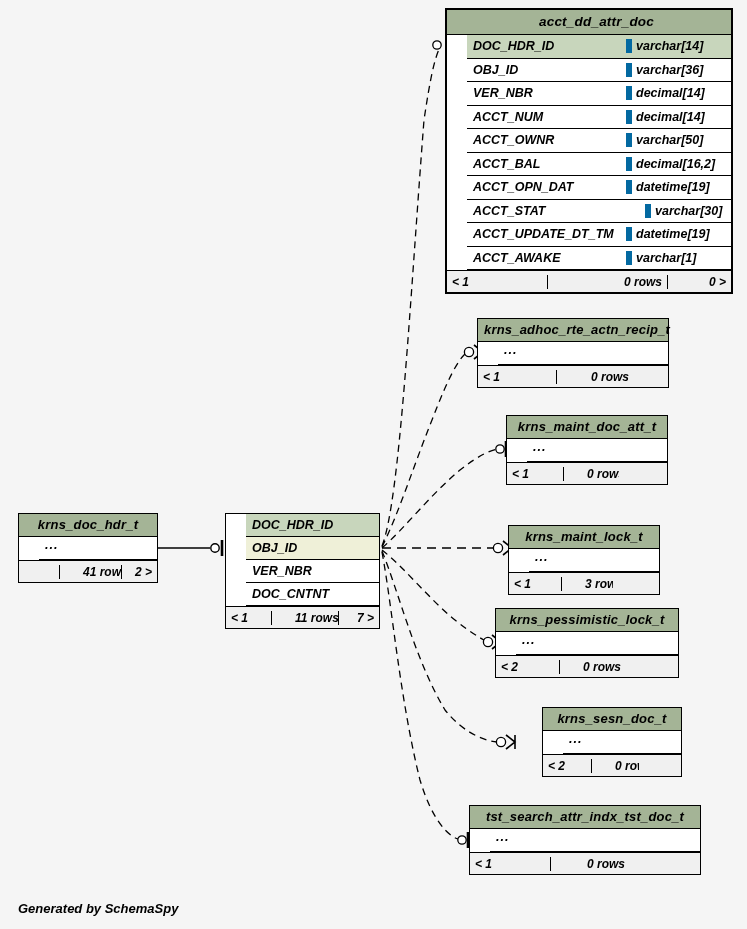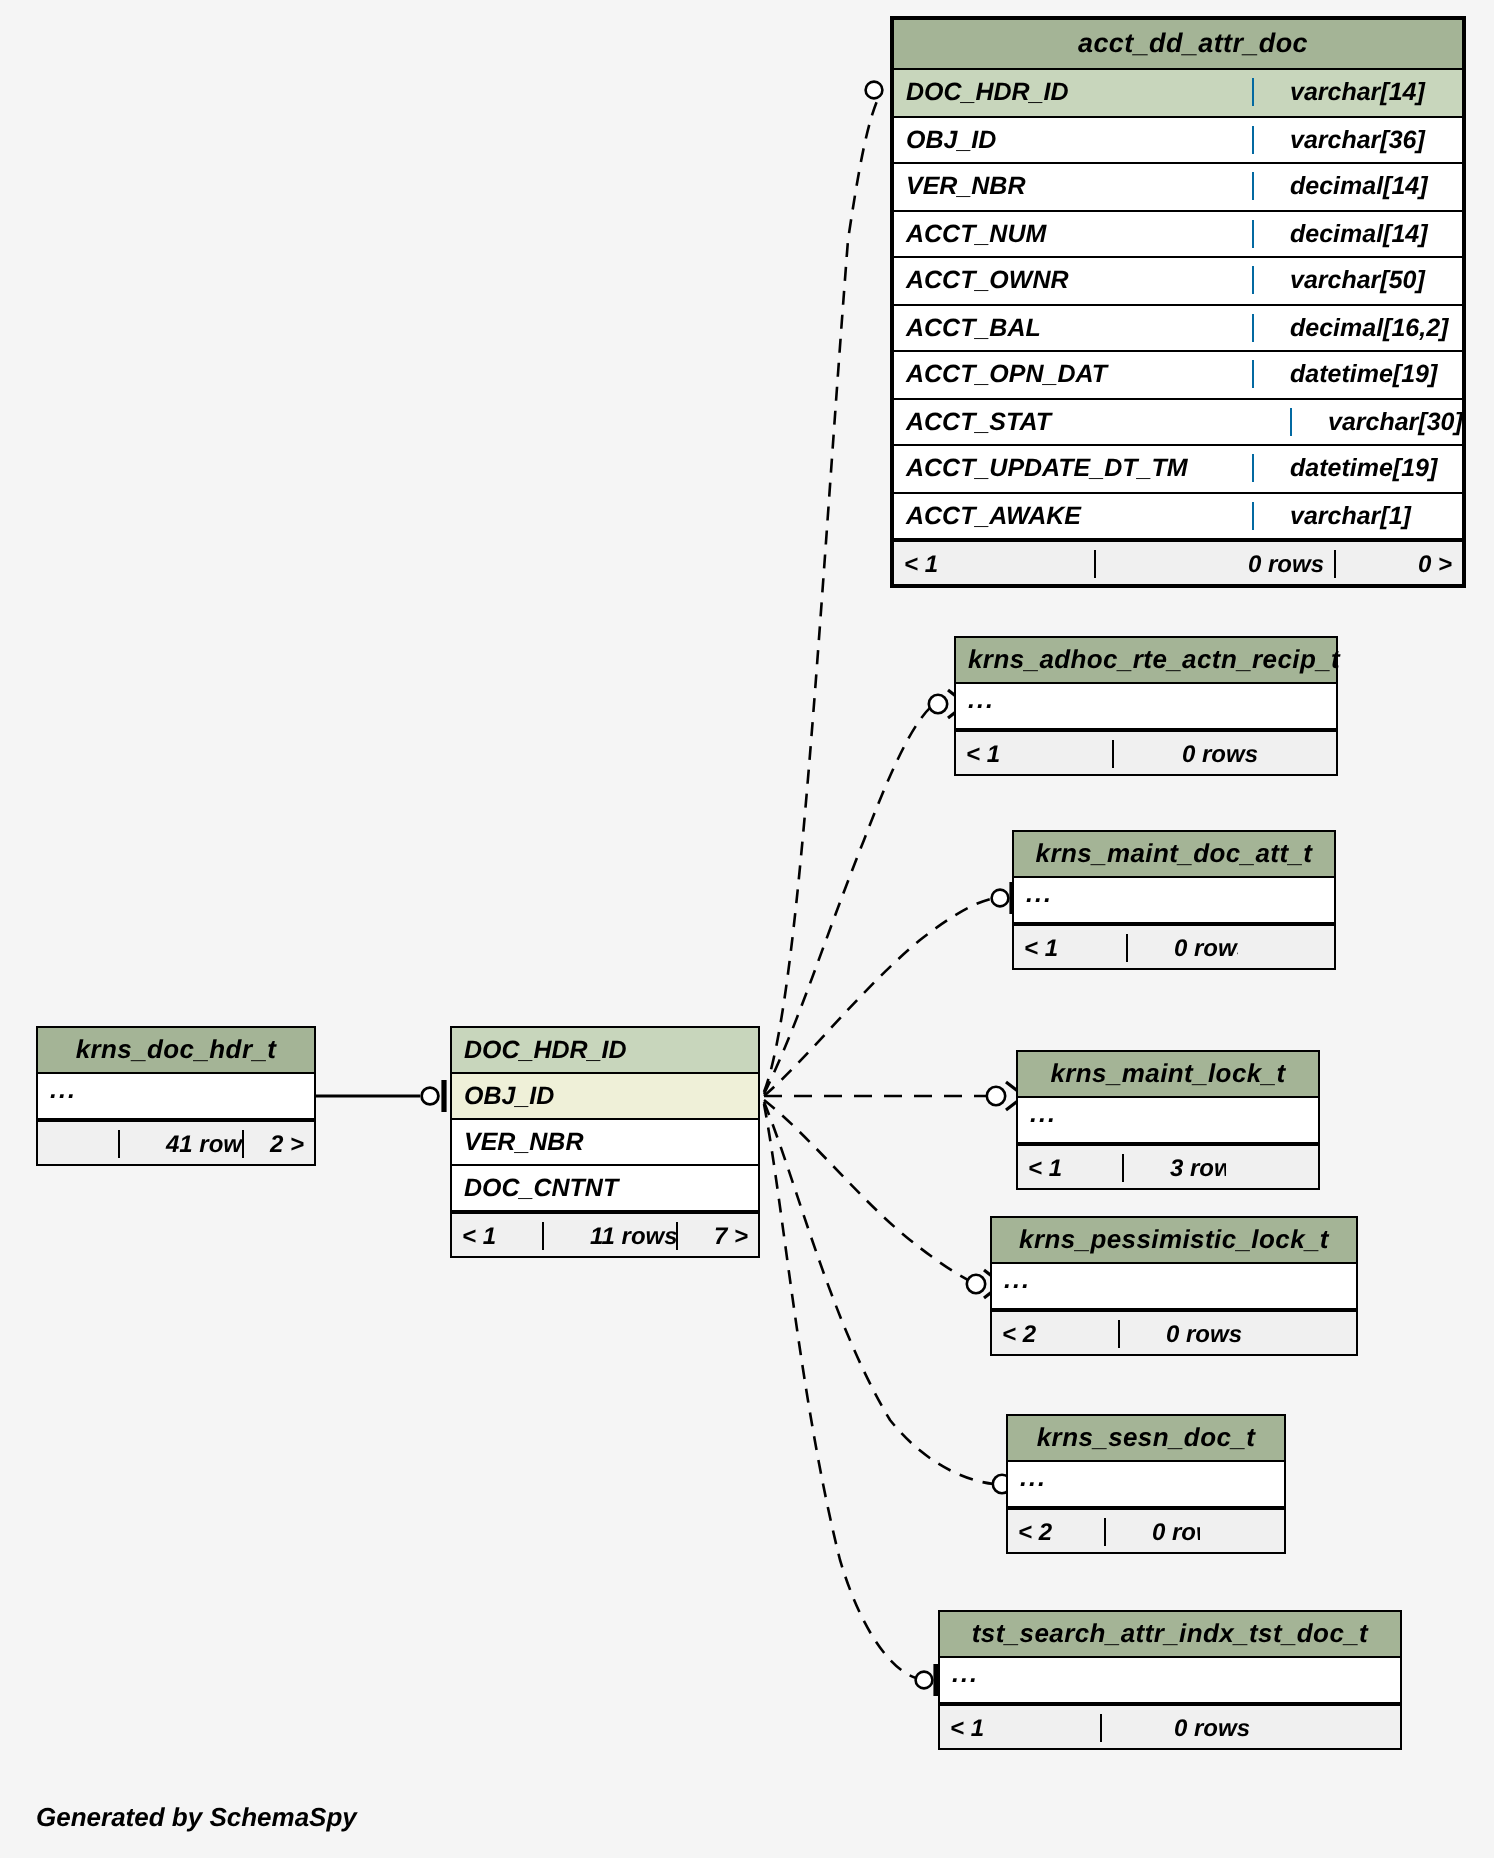--- a/index.html
+++ b/index.html
@@ -54,32 +54,33 @@
   .node.thick .title {
     padding: 4px 6px 5px 21px;
     font-size: 13.5px;
   }
   .row {
     display: flex;
     border-bottom: 1px solid #000000;
     background: #ffffff;
     height: 22px;
     align-items: center;
+    margin-left: 20px;
   }
   .node.thick .row { height: 22.5px; }
   .row:last-child { border-bottom: none; }
   .row .name {
     padding: 0 6px;
     flex: 1 1 auto;
     white-space: nowrap;
     overflow: hidden;
   }
   .row .type {
-    padding: 0 18px;
-    border-left: 1px solid #0369a1;
+    padding: 0 4px;
+    border-left: 6px solid #0369a1;
     white-space: nowrap;
     box-sizing: border-box;
   }
   .row.pk { background: #c8d6bc; }
   .row.idx { background: #eff0d8; }
   .row.ellipsis .name {
     letter-spacing: 1px;
     line-height: 0.6;
     padding-bottom: 4px;
   }
@@ -256,21 +257,21 @@
         <div class="title">krns_pessimistic_lock_t</div>
         <div class="row ellipsis">
           <div class="name">...</div>
         </div>
         <div class="foot">
           <div class="f-left" style="flex: 0 0 63px;">&lt; 2</div>
           <div class="f-mid" style="flex: 0 0 63px;">0 rows</div>
           <div class="f-right" style="flex: 1 1 auto;"></div>
         </div>
       </div>
-      <div class="node" style="left: 503px; top: 707px; width: 140px;">
+      <div class="node" style="left: 542px; top: 707px; width: 140px;">
         <div class="title">krns_sesn_doc_t</div>
         <div class="row ellipsis">
           <div class="name">...</div>
         </div>
         <div class="foot">
           <div class="f-left" style="flex: 0 0 48px;">&lt; 2</div>
           <div class="f-mid" style="flex: 0 0 48px;">0 rows</div>
           <div class="f-right" style="flex: 1 1 auto;"></div>
         </div>
       </div>

